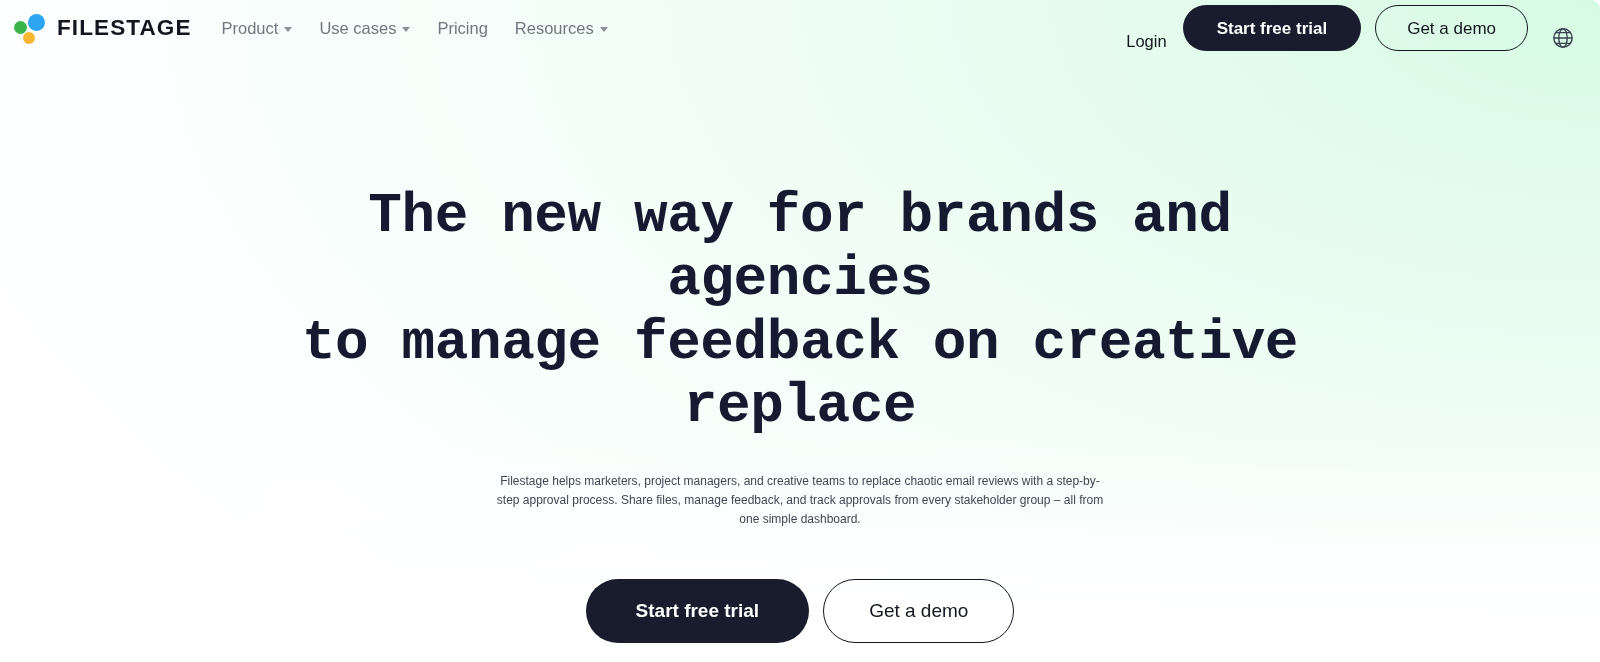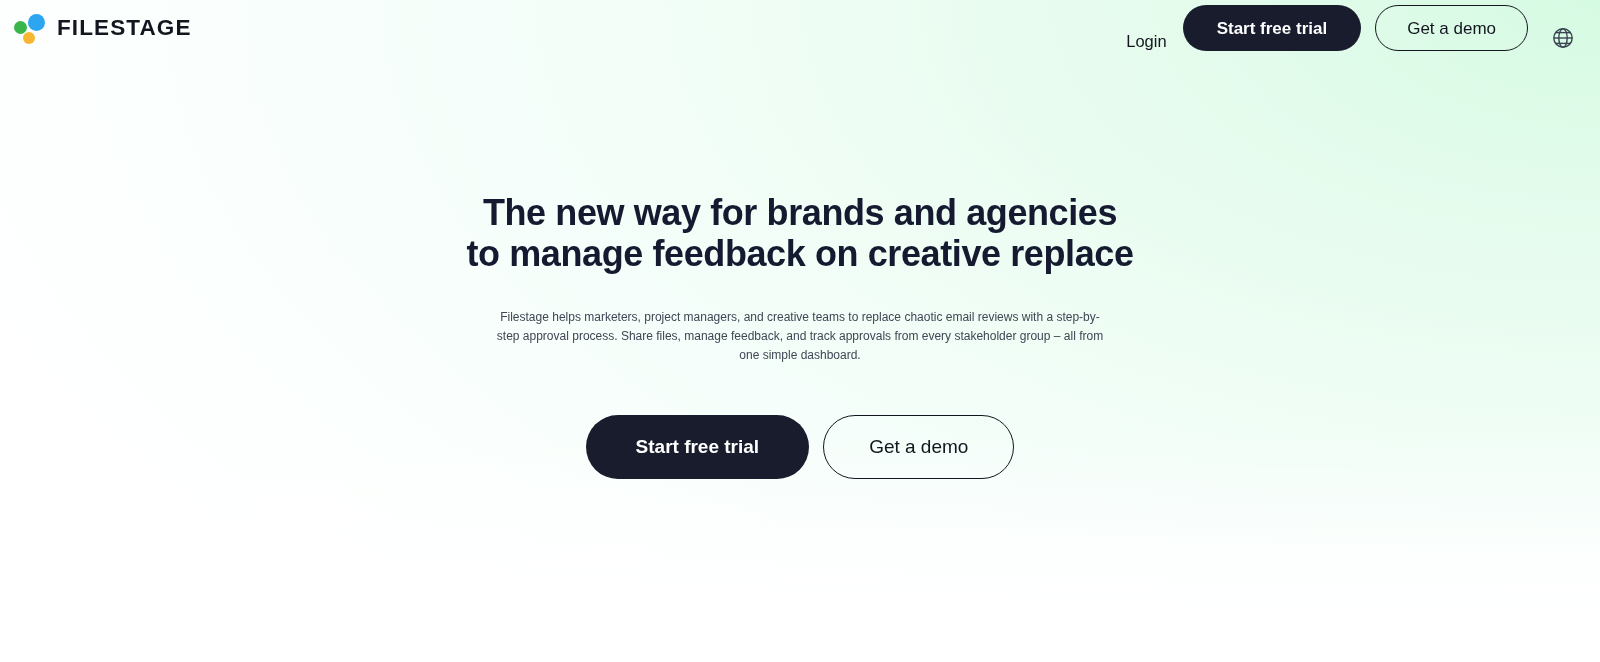--- a/index.html
+++ b/index.html
@@ -24,20 +24,21 @@
     overflow: hidden;
     background:
       radial-gradient(120% 150% at 100% 0%,
         #d6fbe3 0%,
         #e2fbeb 18%,
         #edfdf3 38%,
         #f5fefa 58%,
         #fbfffd 76%,
         #ffffff 92%),
       linear-gradient(105deg, #ffffff 0%, #fdfffe 45%, #f4fdf8 75%, #eafbf1 100%);
+    border-radius: 9px;
   }
   #page::after{
     content:"";
     position:absolute; left:0; right:0; bottom:0; height:230px;
     background:linear-gradient(to bottom, rgba(255,255,255,0) 0%, rgba(255,255,255,.92) 72%, #ffffff 100%);
     pointer-events:none;
   }
 
   
   .header {
@@ -155,28 +156,28 @@
 
   
   .hero {
     position: relative;
     z-index: 3;
     text-align: center;
     padding-top: 125px;
   }
 
   .headline {
-    font-family: Liberation Sans, sans-serif;
-    font-weight: 700;
-    font-size: 36px;
+    font-family: Liberation Mono, monospace;
+    font-weight: 700;
+    font-size: 56px;
     line-height: 1.13;
     color: #161a30;
     letter-spacing: -0.4px;
     max-width: 1100px;
-    margin: 12px auto;
+    margin: 4px auto;
   }
 
   .subhead {
     margin: 34px auto 0;
     max-width: 620px;
     font-size: 12px;
     line-height: 1.57;
     color: #3f4654;
     font-weight: 400;
   }
@@ -229,20 +230,37 @@
 
     <div class="brand">
       <div class="logo-mark">
         <span class="dot dot-green"></span>
         <span class="dot dot-blue"></span>
         <span class="dot dot-yellow"></span>
       </div>
       <span class="brand-name">FILESTAGE</span>
     </div>
 
+    <nav class="nav">
+      <span class="nav-item">
+        <span>Product</span>
+        <i class="caret"></i>
+      </span>
+      <span class="nav-item">
+        <span>Use cases</span>
+        <i class="caret"></i>
+      </span>
+      <span class="nav-item">
+        <span>Pricing</span>
+      </span>
+      <span class="nav-item">
+        <span>Resources</span>
+        <i class="caret"></i>
+      </span>
+    </nav>
 
     <div class="header-right">
       <span class="login-link">Login</span>
       <button class="btn btn-dark">Start free trial</button>
       <button class="btn btn-outline">Get a demo</button>
       <span class="globe-btn">
         <svg width="24" height="24" viewBox="0 0 24 24" fill="none" stroke="#3a4250" stroke-width="1.4">
           <circle cx="12" cy="12" r="9.2"></circle>
           <ellipse cx="12" cy="12" rx="4.2" ry="9.2"></ellipse>
           <line x1="2.8" y1="12" x2="21.2" y2="12"></line>

